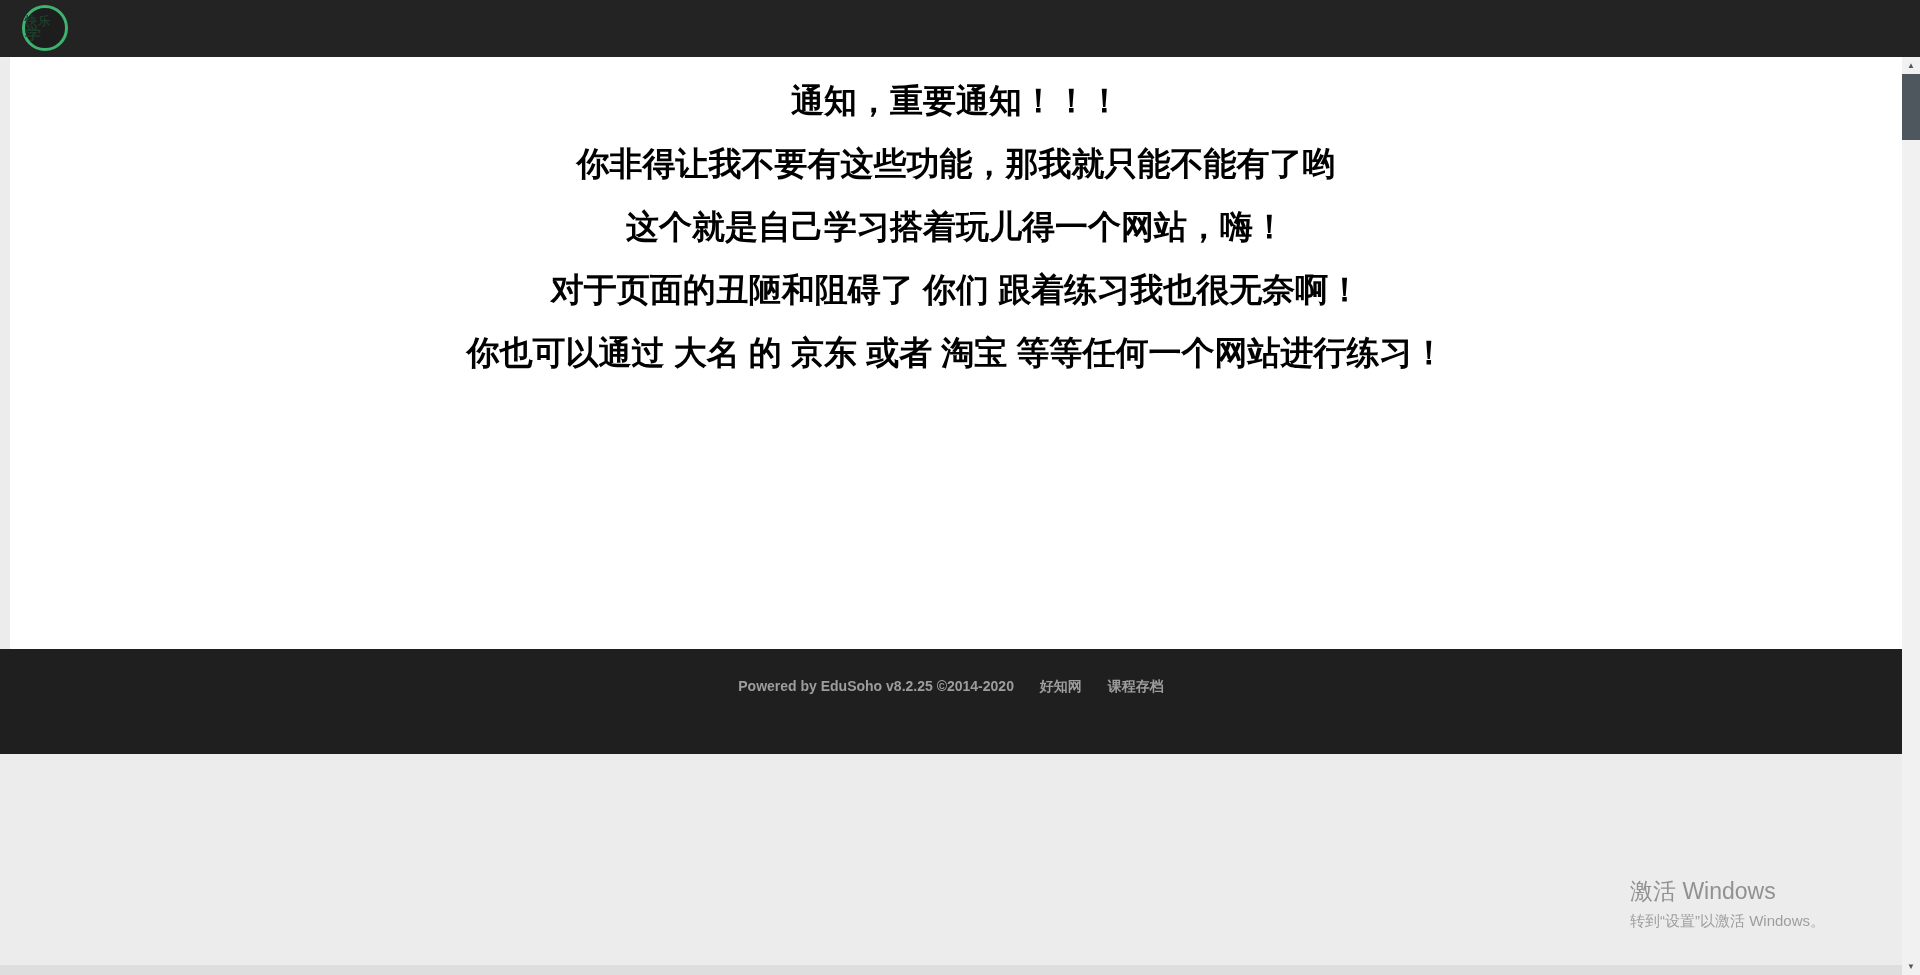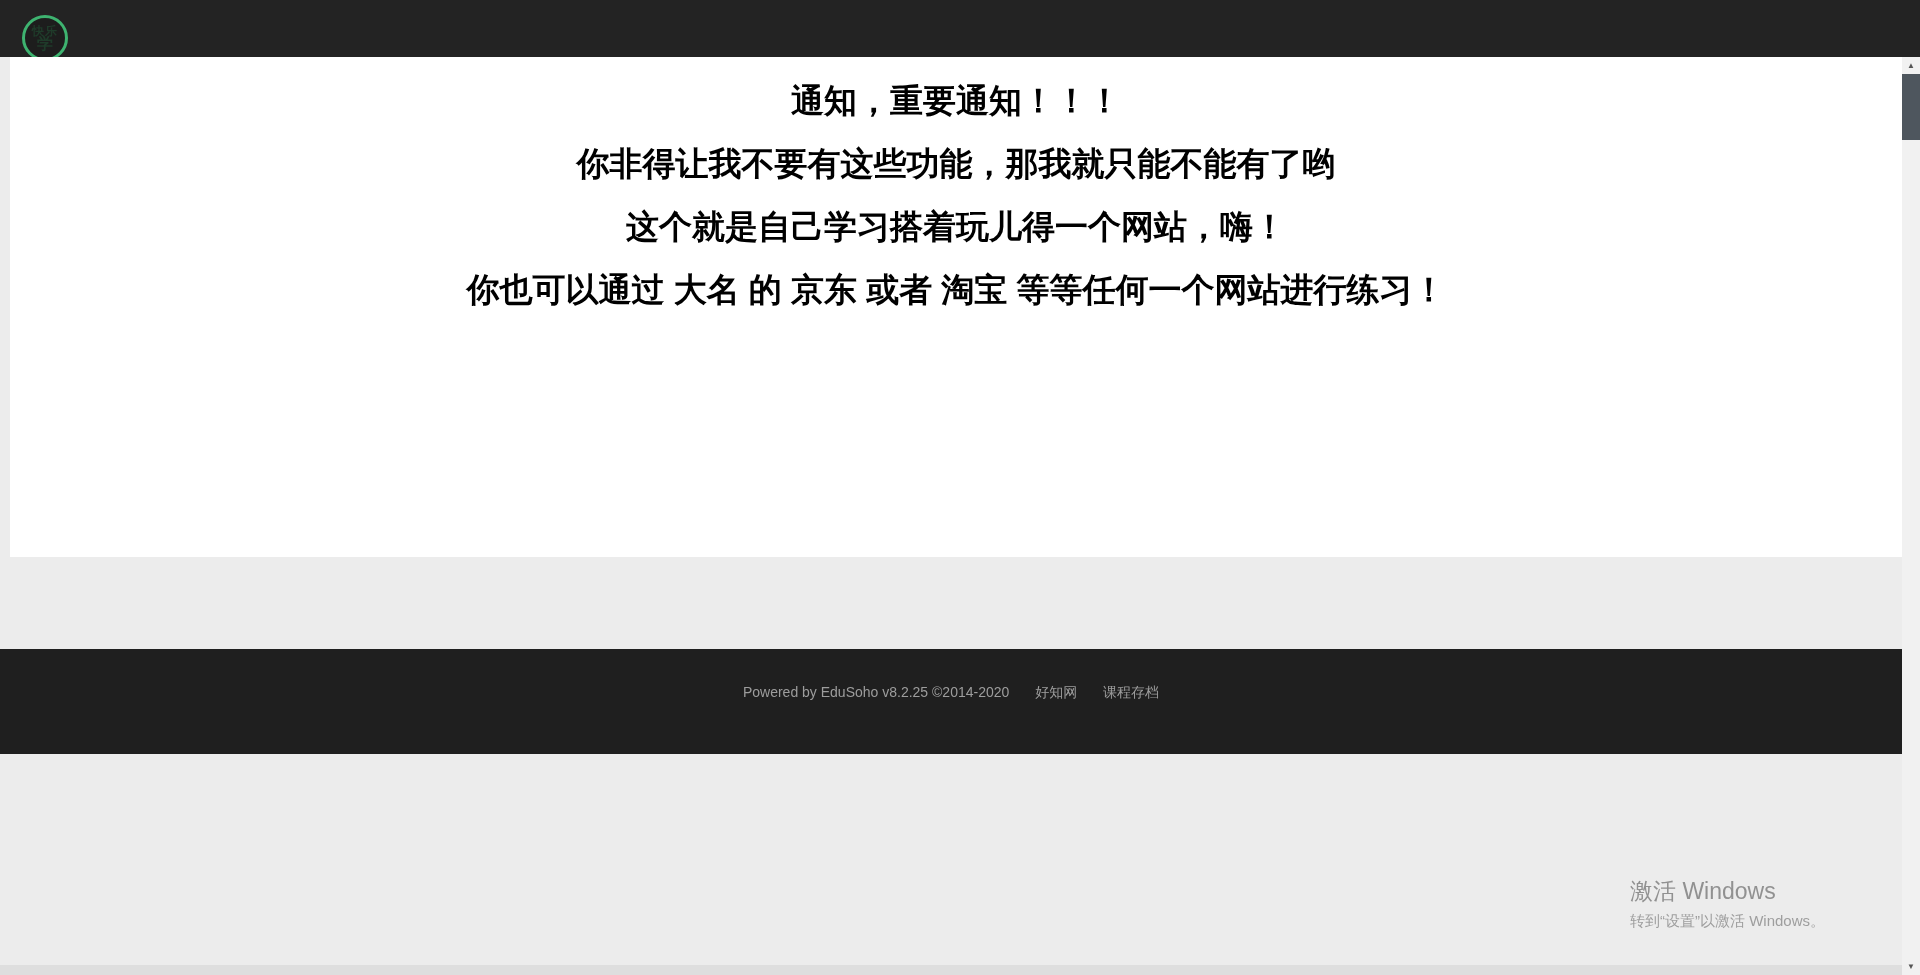--- a/index.html
+++ b/index.html
@@ -12,58 +12,58 @@
     font-family:"Liberation Sans","DejaVu Sans",sans-serif;
   }
 
   
   .topbar {
     position:absolute; top:0; left:0;
     width:1920px; height:57px;
     background:#232323;
   }
   .logo {
-    position:absolute; left:22px; top:15px;
+    position:absolute; left:22px; top:5px;
     width:46px; height:46px;
     border:3px solid #3eb370;
     border-radius:50%;
     display:flex; flex-direction:column;
-    align-items:center; justify-content:center;
+    justify-content:center;
     line-height:1;
     cursor:pointer;
     background:rgba(0,0,0,0.15);
   }
   .logo .t1 { font-size:12px; font-weight:bold; color:#1f3b2a; letter-spacing:1px; }
   .logo .t2 { font-size:16px; font-weight:bold; color:#1f3b2a; margin-top:-1px; }
 
   
   .panel {
     position:absolute; top:57px; left:10px;
-    width:1892px; height:500px;
+    width:1892px; height:592px;
     background:#ffffff;
   }
   .notice { padding-top:12px; text-align:center; }
   .notice p {
     margin:0;
     height:63px; line-height:63px;
     font-size:33px; font-weight:bold; color:#000;
     white-space:nowrap;
   }
 
   
   .footer {
     position:absolute; top:649px; left:0;
     width:1902px; height:105px;
     background:#1f1f1f;
     text-align:center;
     color:#9d9d9d;
     font-size:14px;
   }
   .footer .row { line-height:34px; }
-  .footer .row1 { padding-top:26px; }
+  .footer .row1 { padding-top:20px;font-weight:bold; }
   .footer a, .footer .link {
     color:#9d9d9d; text-decoration:none; cursor:pointer;
   }
   .footer .gap { margin-left:22px; }
 
   
   .watermark {
     position:absolute; left:1630px; top:876px;
     color:rgba(110,110,110,0.72);
   }
@@ -106,20 +106,21 @@
     <span class="t1">快乐</span>
     <span class="t2">学</span>
   </div>
 </div>
 
 <div class="panel">
   <div class="notice">
     <p>通知，重要通知！！！</p>
     <p>你非得让我不要有这些功能，那我就只能不能有了哟</p>
     <p>这个就是自己学习搭着玩儿得一个网站，嗨！</p>
+    <p>对于页面的丑陋和阻碍了 你们 跟着练习我也很无奈啊！</p>
     <p>你也可以通过 大名 的 京东 或者 淘宝 等等任何一个网站进行练习！</p>
   </div>
 </div>
 
 <div class="footer">
   <div class="row row1">
     <span>Powered by EduSoho v8.2.25 ©2014-2020</span>
     <span class="link gap">好知网</span>
     <span class="link gap">课程存档</span>
   </div>

